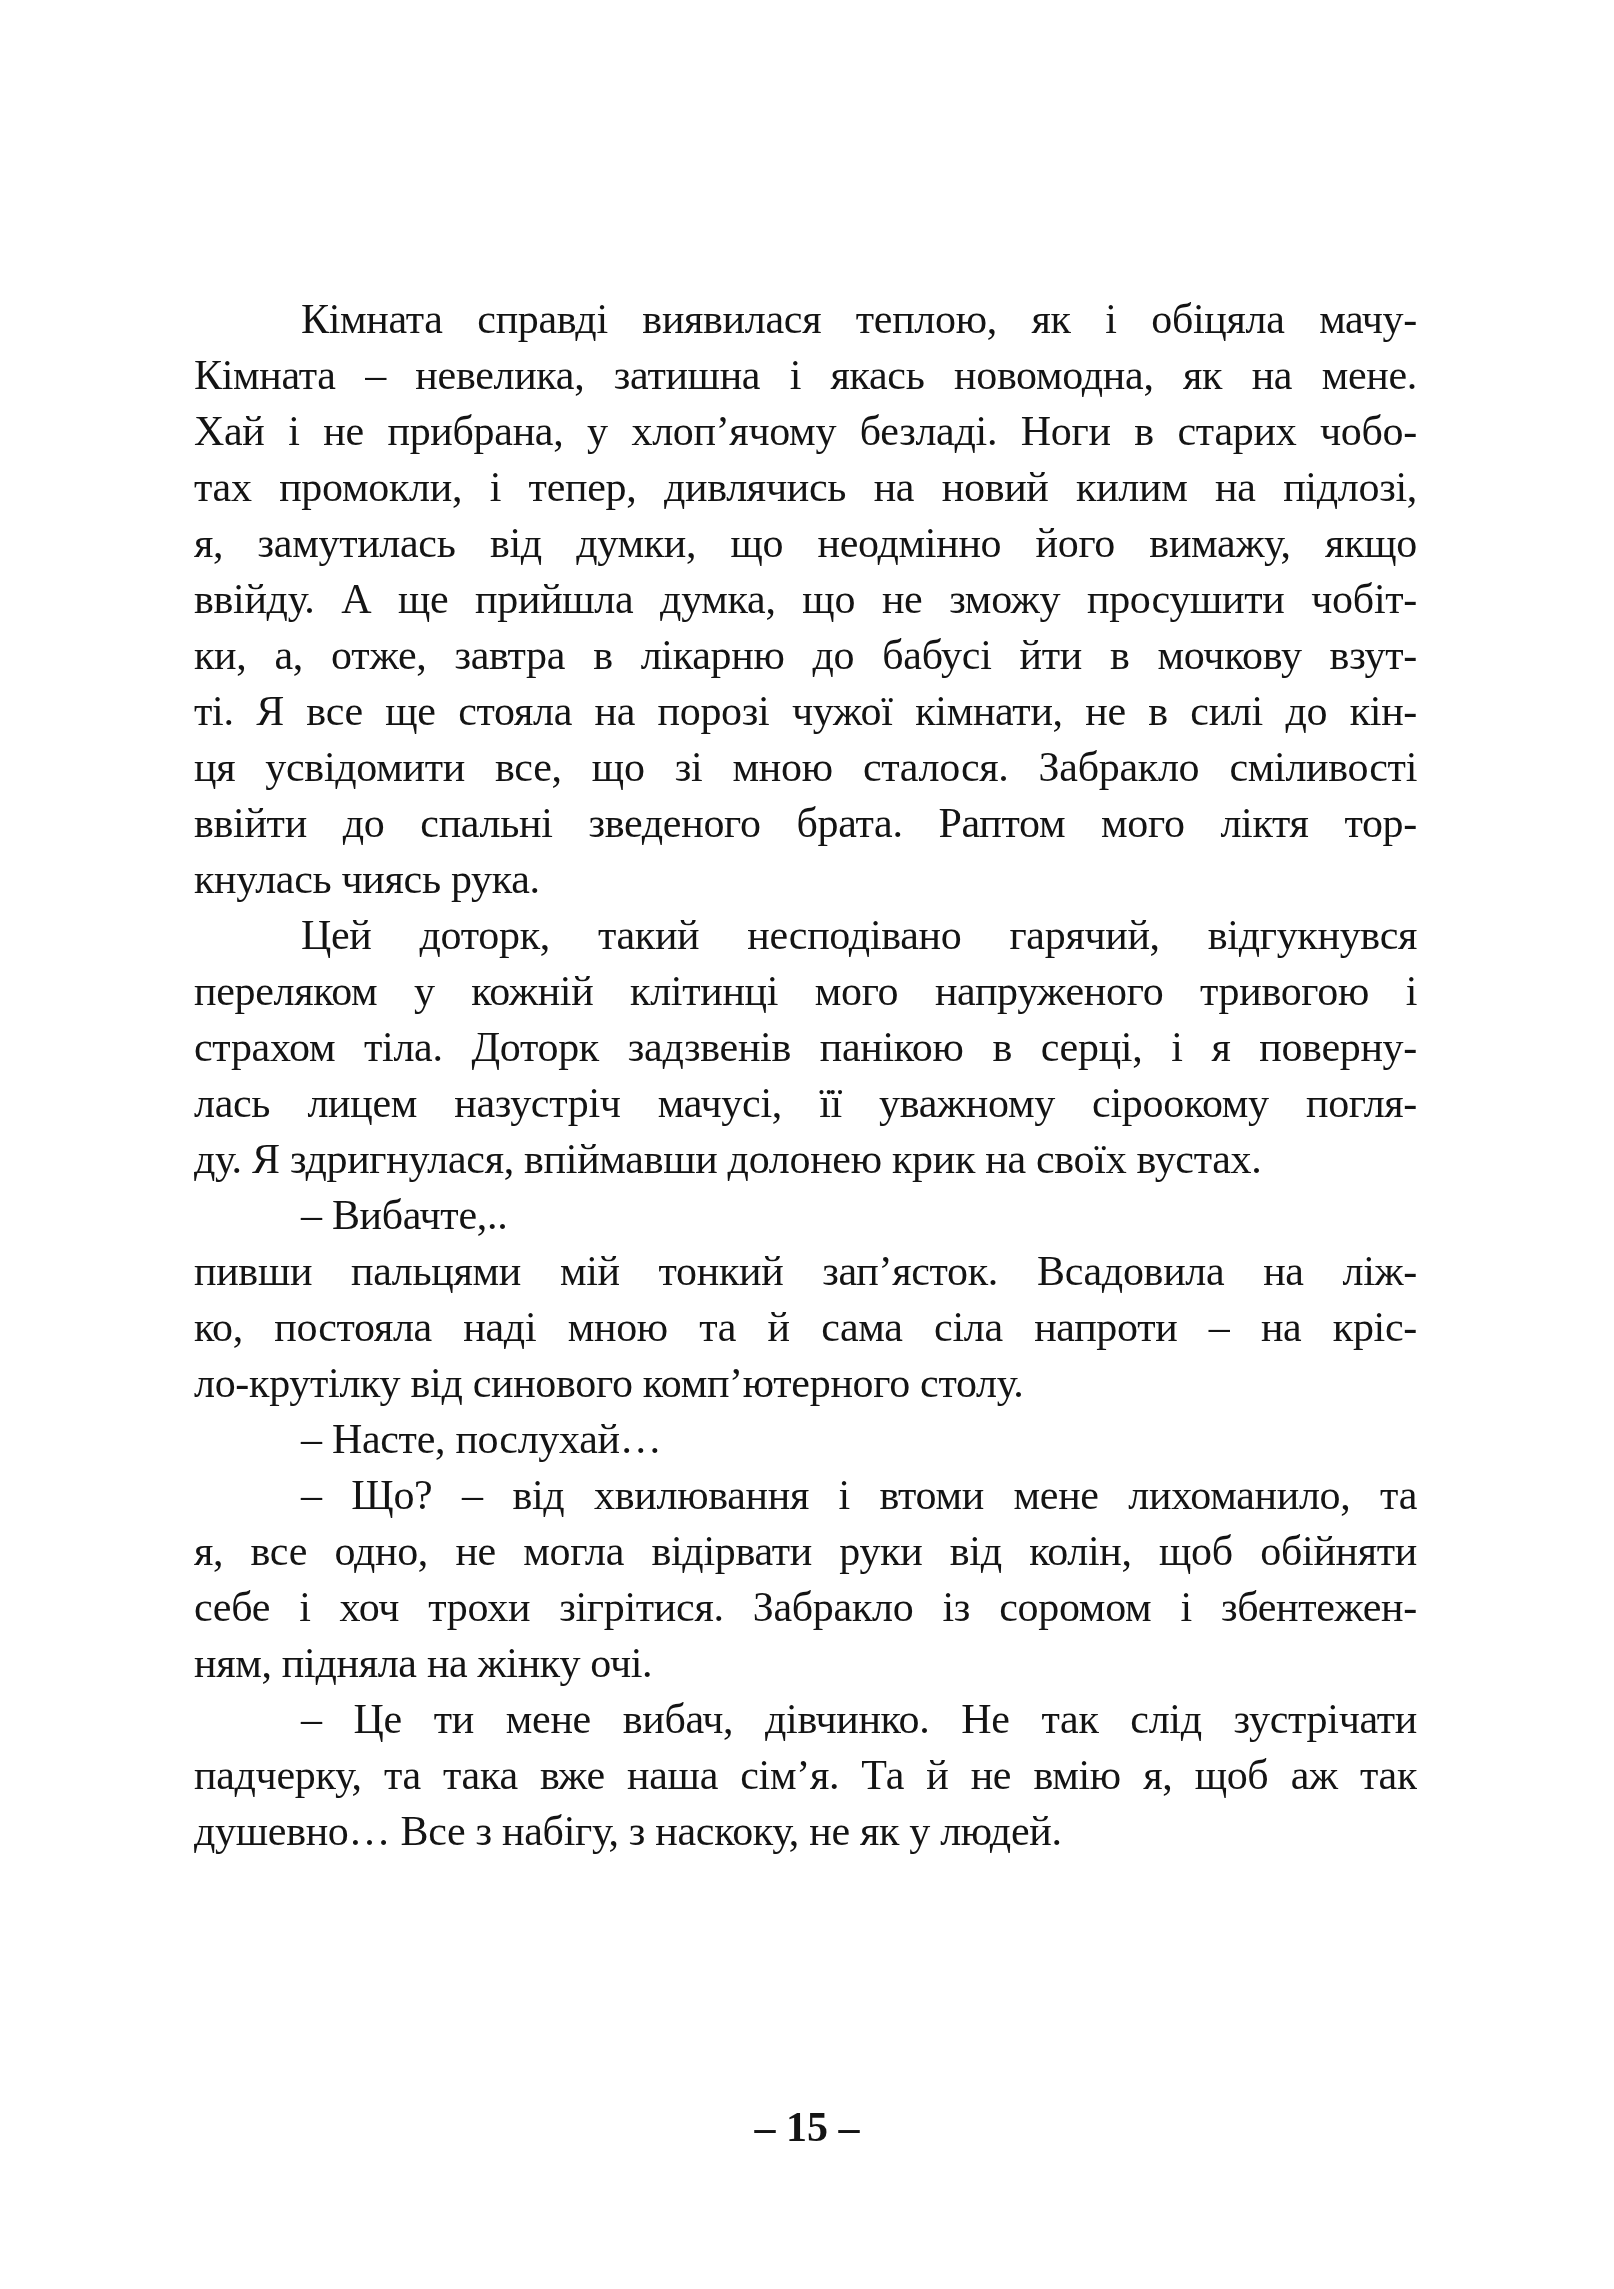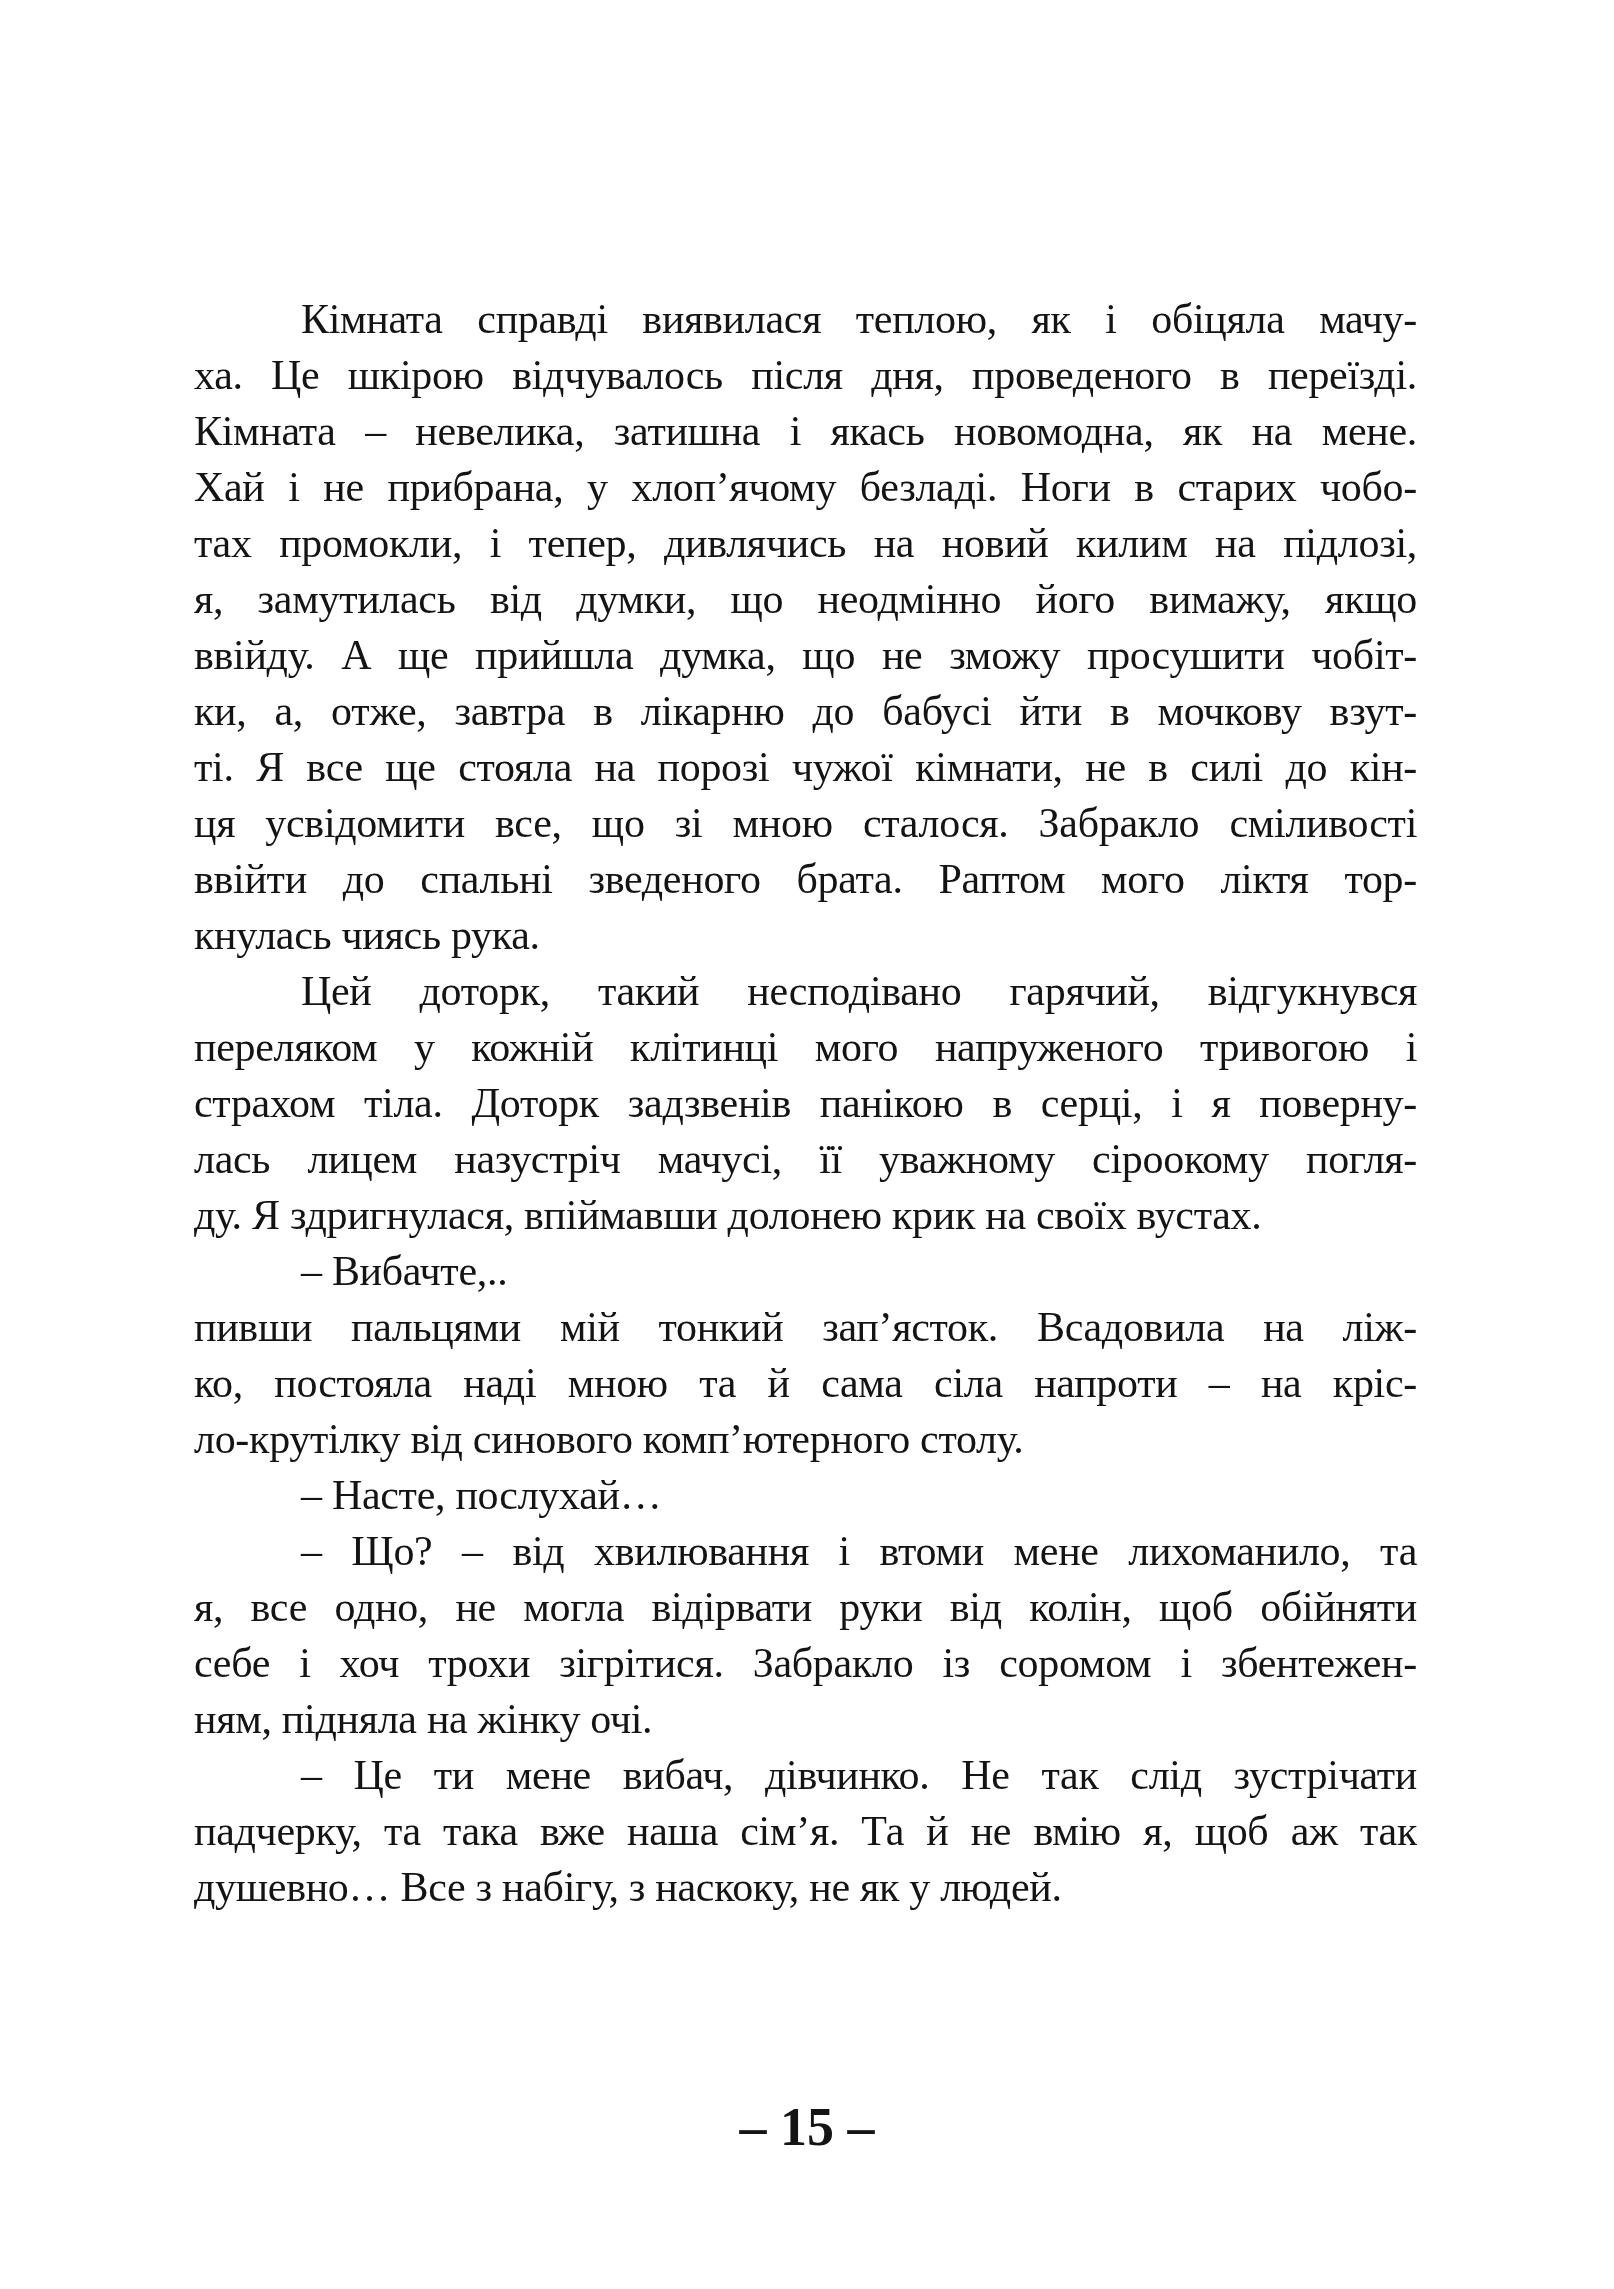--- a/index.html
+++ b/index.html
@@ -47,34 +47,33 @@
     text-align: left;
     text-align-last: left;
     font-family: Liberation Serif, serif;
   }
   .page-number {
     position: absolute;
     top: 2105px;
     left: 0;
     width: 1614px;
     text-align: center;
-    font-size: 54px;
+    font-size: 42px;
     line-height: 44px;
     font-weight: bold;
     color: #141414;
   }
 </style>
 </head>
 <body>
 
 <div class="page">
   <main class="text-block">
       <div class="paragraph">
         <div class="line first">Кімната справді виявилася теплою, як і обіцяла мачу-</div>
-        <div class="line">ха. Це шкірою відчувалось після дня, проведеного в переїзді.</div>
         <div class="line">Кімната – невелика, затишна і якась новомодна, як на мене.</div>
         <div class="line">Хай і не прибрана, у хлоп’ячому безладі. Ноги в старих чобо-</div>
         <div class="line">тах промокли, і тепер, дивлячись на новий килим на підлозі,</div>
         <div class="line">я, замутилась від думки, що неодмінно його вимажу, якщо</div>
         <div class="line">ввійду. А ще прийшла думка, що не зможу просушити чобіт-</div>
         <div class="line">ки, а, отже, завтра в лікарню до бабусі йти в мочкову взут-</div>
         <div class="line">ті. Я все ще стояла на порозі чужої кімнати, не в силі до кін-</div>
         <div class="line">ця усвідомити все, що зі мною сталося. Забракло сміливості</div>
         <div class="line">ввійти до спальні зведеного брата. Раптом мого ліктя тор-</div>
         <div class="line last">кнулась чиясь рука.</div>

